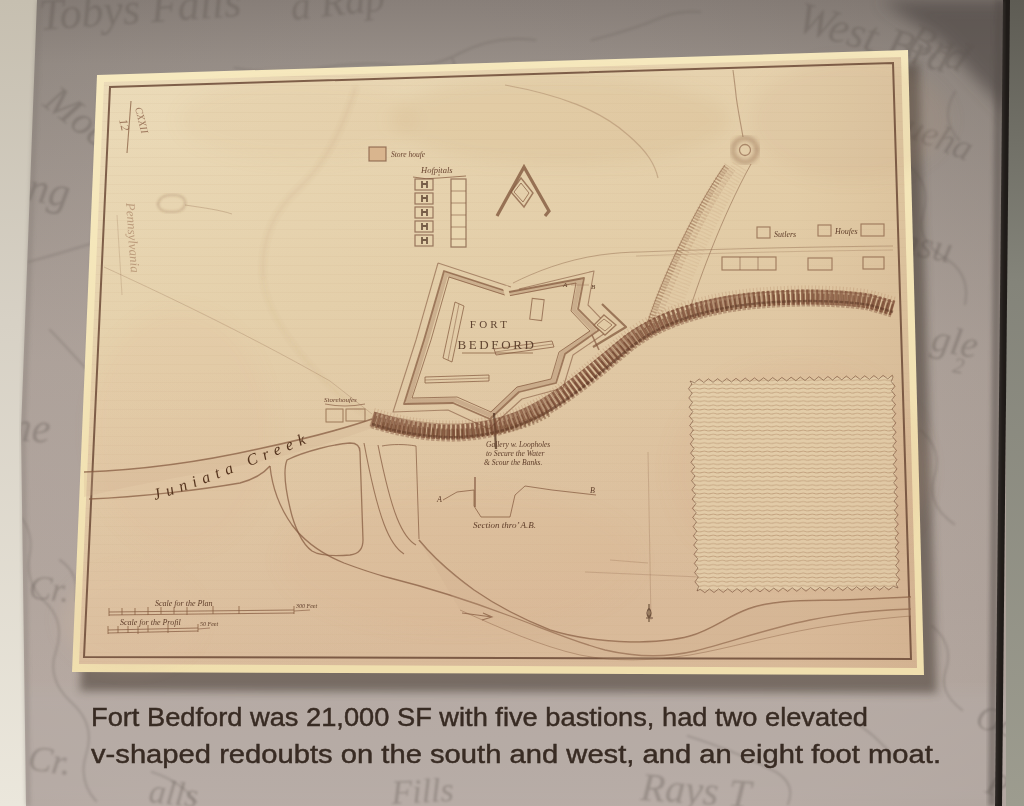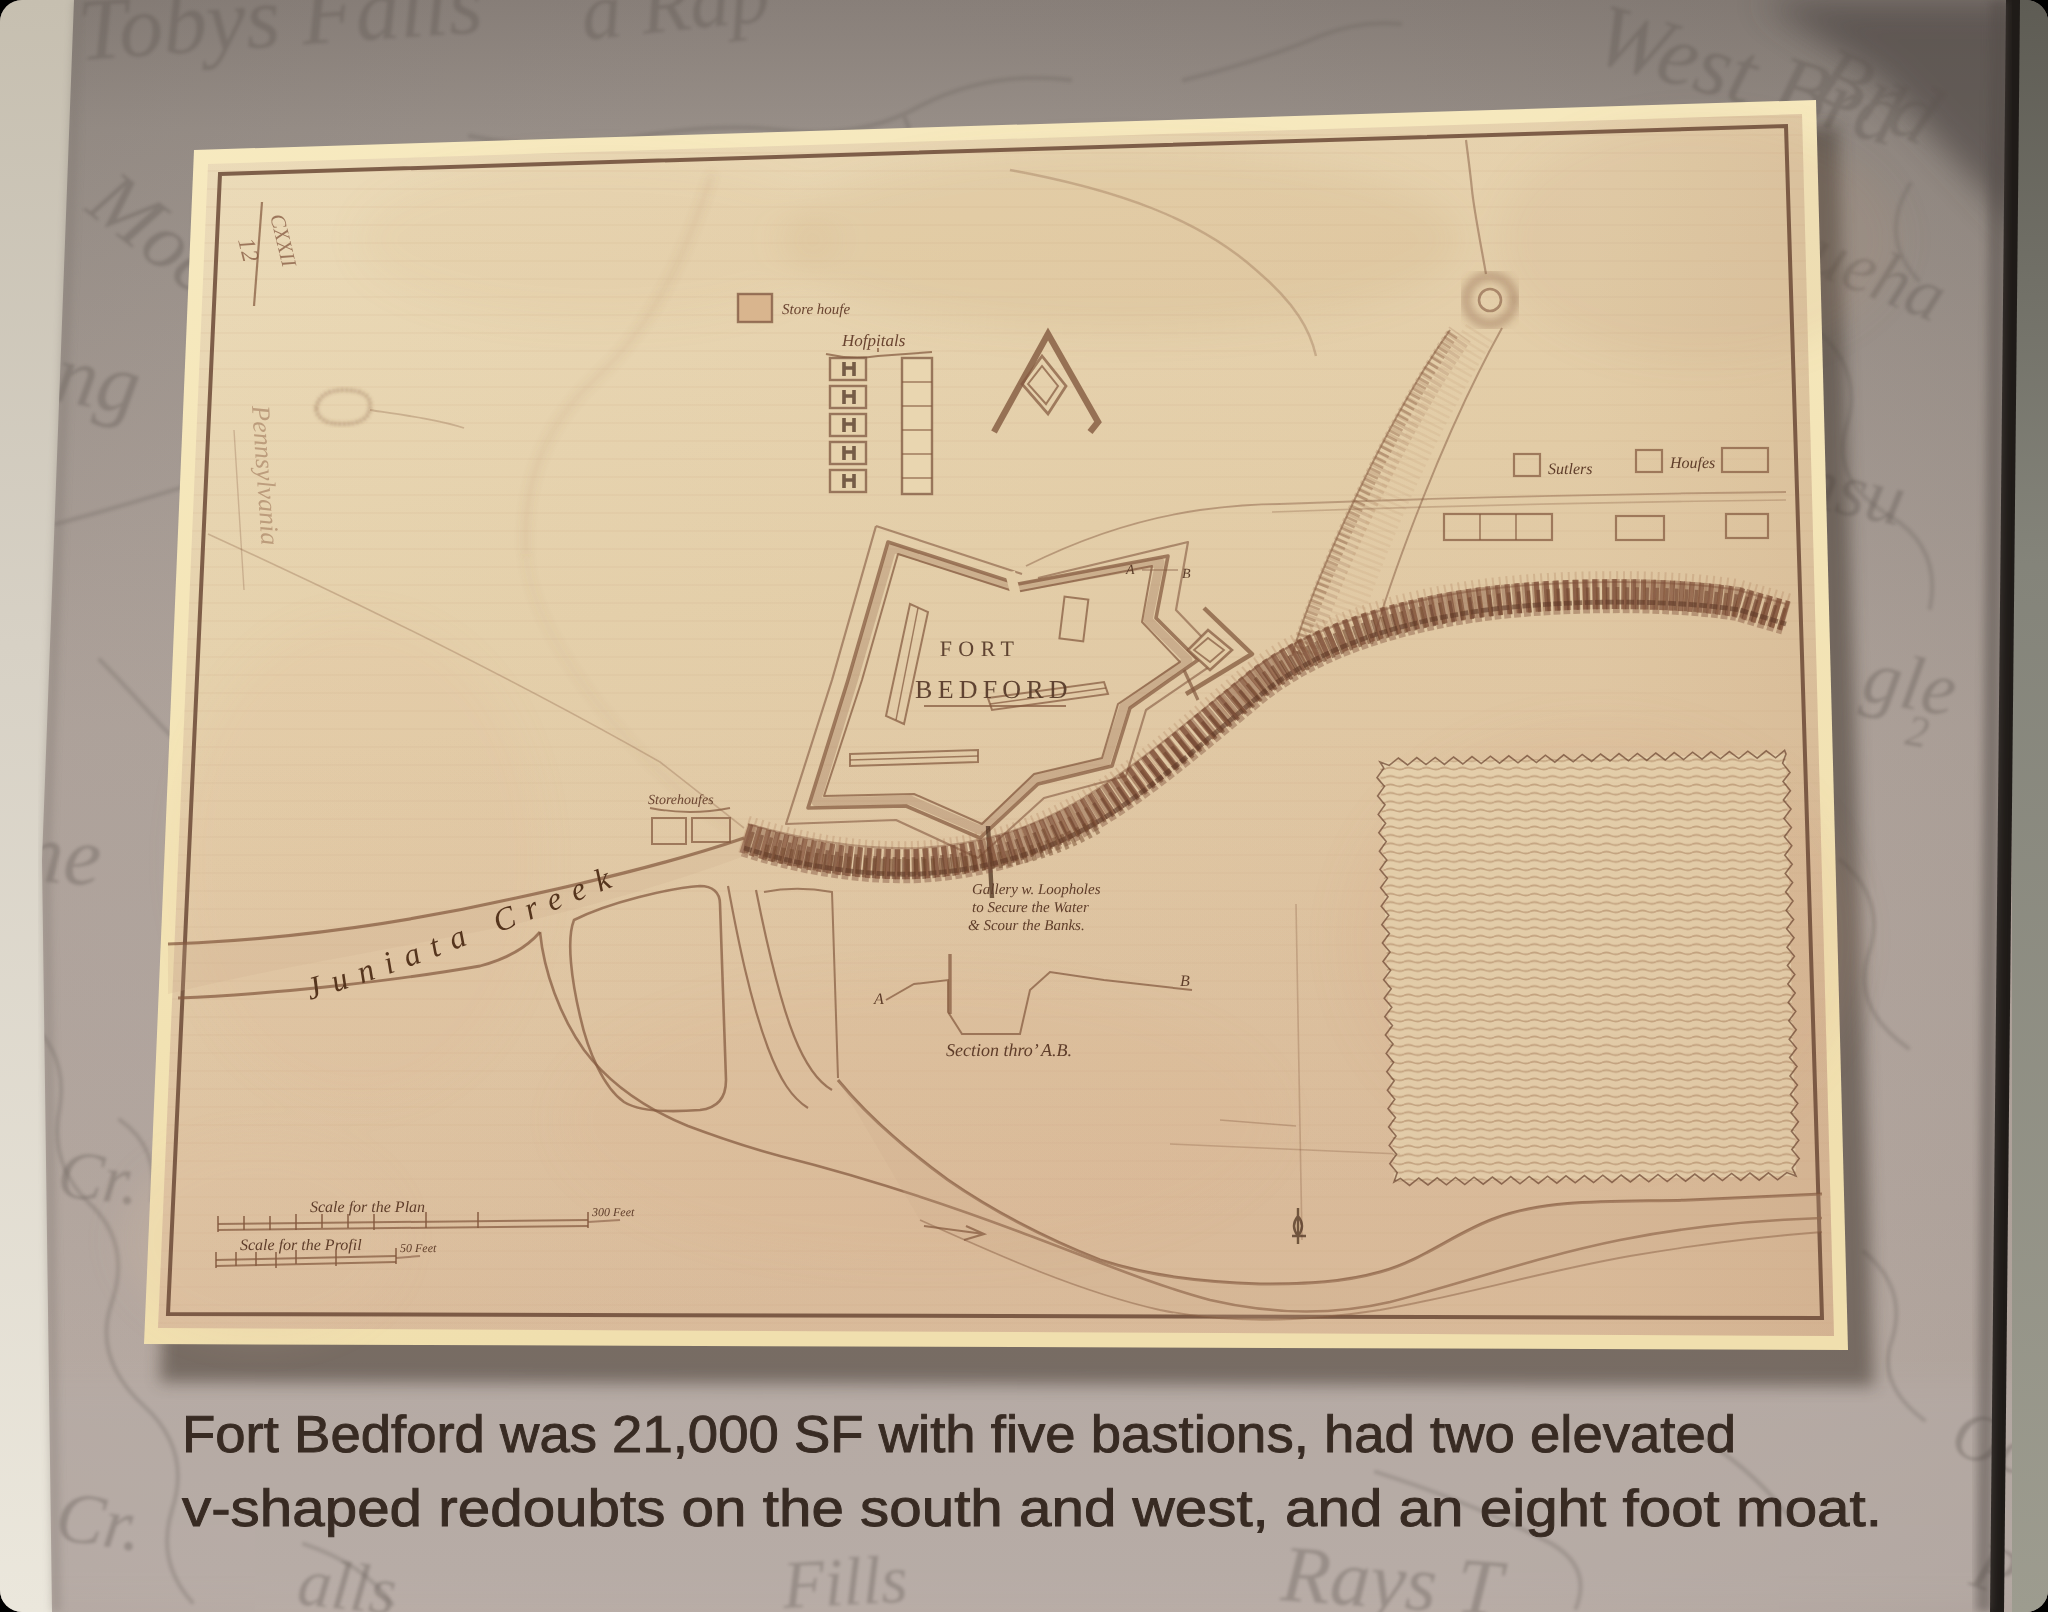--- a/index.html
+++ b/index.html
@@ -1,17 +1,17 @@
 <!DOCTYPE html>
 <html><head>
 <meta charset="utf-8">
 <style>
   html,body{margin:0;padding:0;background:#000;}
   #stage{position:relative;width:1024px;height:806px;overflow:hidden;
-         font-family:"Liberation Sans", sans-serif;border-radius:11px;}
+         font-family:"Liberation Sans", sans-serif;}
   svg{display:block;}
 </style>
 </head>
 <body>
 <div id="stage">
 <svg width="1024" height="806" viewBox="0 0 1024 806" xmlns="http://www.w3.org/2000/svg">
 <defs>
   <linearGradient id="wallG" x1="0" y1="0" x2="0" y2="1">
     <stop offset="0" stop-color="#877e78"></stop>
     <stop offset="0.08" stop-color="#968d86"></stop>

